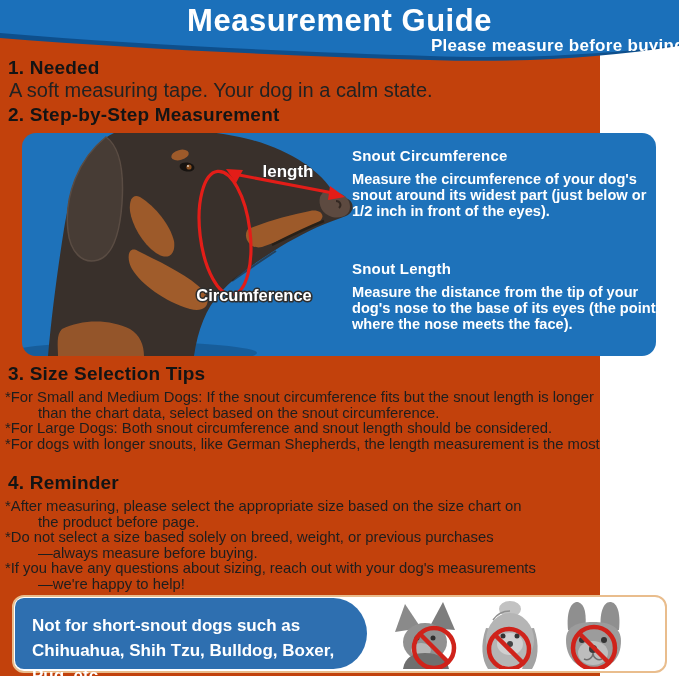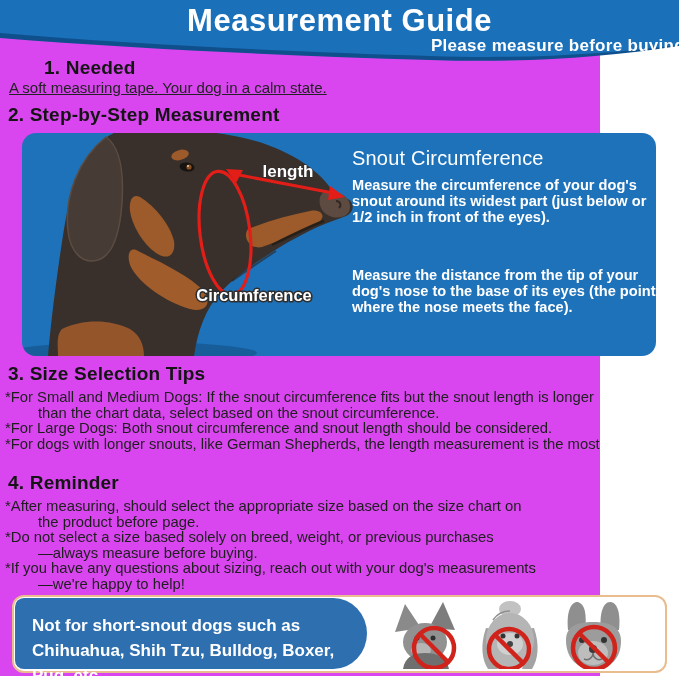--- a/index.html
+++ b/index.html
@@ -1,39 +1,39 @@
 <!DOCTYPE html>
 <html><head>
 <meta charset="utf-8">
 <style>
   html,body{margin:0;padding:0;background:#fff;}
   body{width:679px;height:676px;font-family:"Liberation Sans",sans-serif;overflow:hidden;}
-  .page{position:relative;width:600px;height:676px;background:#d946ef;}
+  .page{position:relative;width:600px;height:676px;background:#c2410c;}
 
   
   .header{position:absolute;top:0;left:0;width:679px;height:64px;}
   .header svg{position:absolute;top:0;left:0;}
   .hdr-title{position:absolute;top:3px;left:0;width:100%;text-align:center;
     color:#fff;font-size:31px;font-weight:bold;letter-spacing:.5px;}
   .hdr-sub{position:absolute;top:36px;left:0;width:100%;text-align:right;
     color:#fff;font-size:17px;font-weight:bold;letter-spacing:.3px;padding-left:6px;}
 
   
   .sec-h{position:absolute;left:8px;color:#141414;font-size:19px;font-weight:bold;letter-spacing:.2px;}
-  .sec-body{position:absolute;left:9px;color:#222;font-size:15px;text-decoration:underline;}
+  .sec-body{position:absolute;left:9px;color:#222;font-size:20px;}
   .lines{position:absolute;left:0;width:670px;color:#1e1e1e;font-size:14.8px;line-height:15.5px;}
   .lines .first{margin-left:5px;}
   .lines .cont{margin-left:38px;}
 
   
   .panel{position:absolute;top:133px;left:22px;width:634px;height:223px;
     background:#1e72ba;border-radius:14px;overflow:hidden;}
   .panel svg{position:absolute;top:0;left:0;}
   .pcol{position:absolute;left:330px;width:306px;color:#fff;}
-  .pcol h3{margin:0;font-size:20px;font-weight:normal;letter-spacing:.2px;}
+  .pcol h3{margin:0;font-size:15px;font-weight:bold;letter-spacing:.2px;}
   .pcol p{margin:8px 0 0 0;font-size:14.6px;font-weight:bold;line-height:15.8px;}
   .blk1{top:14px;} .blk2{top:127px;}
 
   
   .footer{position:absolute;top:595px;left:12px;width:651px;height:74px;
     background:#fff;border:2px solid #e9bd8d;border-radius:12px;}
   .footer-blue{position:absolute;top:1px;left:1px;height:71px;width:352px;background:#2e6fb0;
     border-radius:9px 34px 34px 9px / 9px 36px 36px 9px;}
   .footer-text{position:absolute;top:15px;left:17px;width:330px;color:#fff;
     font-size:17px;font-weight:bold;line-height:25px;}
@@ -46,21 +46,21 @@
 
   <div class="header">
     <svg width="679" height="64" viewBox="0 0 679 64">
       <path d="M0,0 H679 V46 C600,58 520,63 430,60 C290,56 140,49 0,38 Z" fill="#0e4f8c"></path>
       <path d="M0,0 H679 V45 C600,55 520,59 430,56 C300,52 140,45 0,33 Z" fill="#1b70ba"></path>
     </svg>
     <div class="hdr-title">Measurement Guide</div>
     <div class="hdr-sub">Please measure before buying</div>
   </div>
 
-  <div class="sec-h" style="top:57px;margin-left:36px;">1. Needed</div>
+  <div class="sec-h" style="top:57px;">1. Needed</div>
   <div class="sec-body" style="top:79px;">A soft measuring tape. Your dog in a calm state.</div>
 
   <div class="sec-h" style="top:104px;">2. Step-by-Step Measurement</div>
 
   <div class="panel">
     <svg width="634" height="223" viewBox="0 0 634 223">
 
       <g>
         <ellipse cx="110" cy="220" rx="125" ry="11" fill="#0d3f6b" opacity="0.4"></ellipse>
         <path d="M92,0 C66,12 50,48 42,96 C36,134 30,178 26,223 L172,223 C176,196 184,176 198,160
@@ -96,35 +96,36 @@
 
       <text x="266" y="44" text-anchor="middle" font-size="17" font-weight="bold" fill="#ffffff" stroke="#2b2b2b" stroke-width="0.8" paint-order="stroke" font-family="Liberation Sans, sans-serif">length</text>
       <text x="232" y="168" text-anchor="middle" font-size="16.5" font-weight="bold" fill="#ffffff" stroke="#2e2e2e" stroke-width="3" stroke-linejoin="round" paint-order="stroke" font-family="Liberation Sans, sans-serif">Circumference</text>
     </svg>
 
     <div class="pcol blk1">
       <h3>Snout Circumference</h3>
       <p>Measure the circumference of your dog's snout around its widest part (just below or 1/2 inch in front of the eyes).</p>
     </div>
     <div class="pcol blk2">
+      <h3>Snout Length</h3>
       <p>Measure the distance from the tip of your dog's nose to the base of its eyes (the point where the nose meets the face).</p>
     </div>
   </div>
 
   <div class="sec-h" style="top:363px;">3. Size Selection Tips</div>
   <div class="lines" style="top:390px;">
     <div class="first">*For Small and Medium Dogs: If the snout circumference fits but the snout length is longer</div>
     <div class="cont">than the chart data, select based on the snout circumference.</div>
     <div class="first">*For Large Dogs: Both snout circumference and snout length should be considered.</div>
     <div class="first">*For dogs with longer snouts, like German Shepherds, the length measurement is the most</div>
   </div>
 
   <div class="sec-h" style="top:472px;">4. Reminder</div>
   <div class="lines" style="top:499px;">
-    <div class="first">*After measuring, should select the appropriate size based on the size chart on</div>
+    <div class="first">*After measuring, please select the appropriate size based on the size chart on</div>
     <div class="cont">the product before page.</div>
     <div class="first">*Do not select a size based solely on breed, weight, or previous purchases</div>
     <div class="cont">—always measure before buying.</div>
     <div class="first">*If you have any questions about sizing, reach out with your dog's measurements</div>
     <div class="cont">—we're happy to help!</div>
   </div>
 
   <div class="footer">
     <div class="footer-blue">
       <div class="footer-text">Not for short-snout dogs such as Chihuahua, Shih Tzu, Bulldog, Boxer, Pug, etc.</div>

